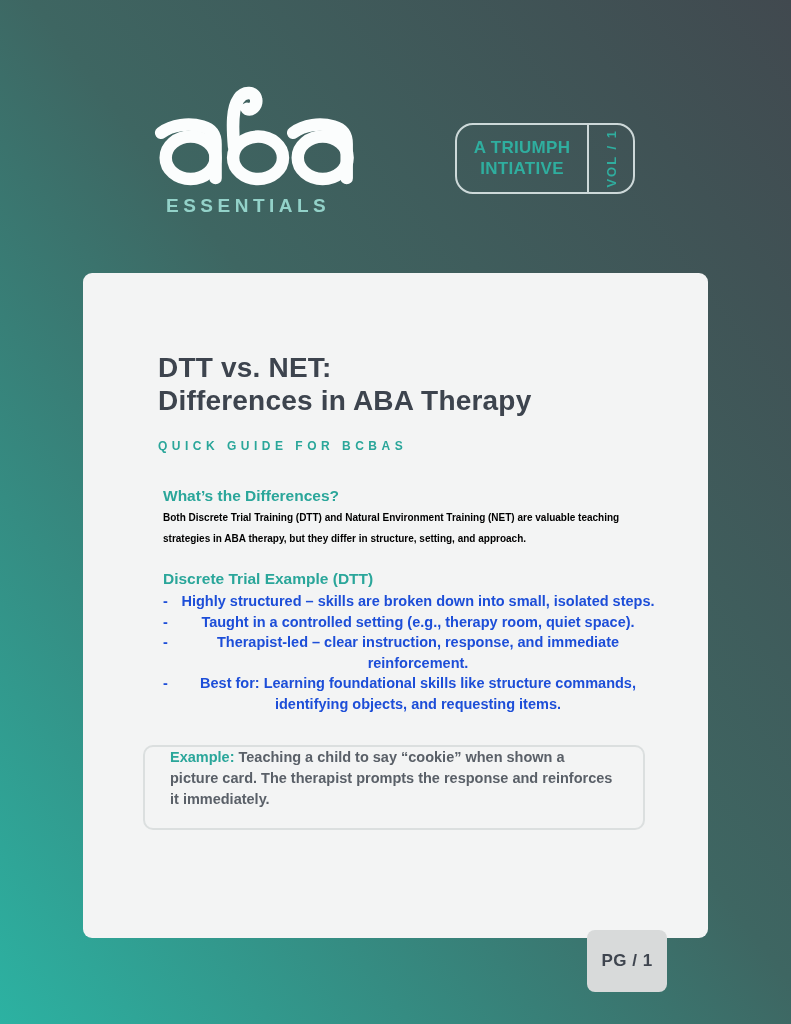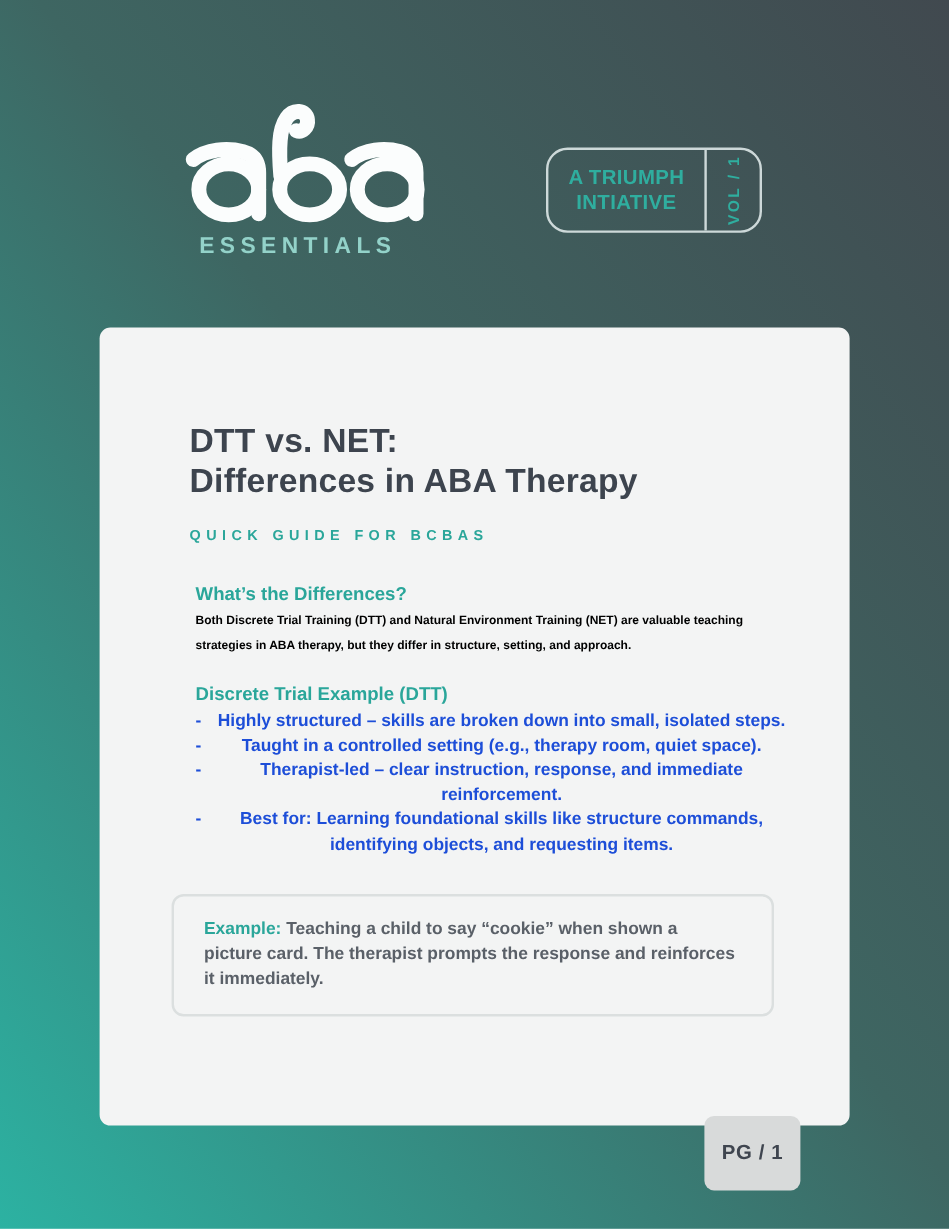--- a/index.html
+++ b/index.html
@@ -71,21 +71,21 @@
   ul.bullets { list-style: none; margin: 2px 0 0; padding: 0 0 0 5px; max-width: 496px; }
   ul.bullets li {
     position: relative; padding-left: 15px;
     font-size: 14.5px; line-height: 20.5px; font-weight: 700; color: #1d4ed8; text-align: center;
   }
   ul.bullets li::before { content: "-"; position: absolute; left: 0; top: 0; }
 
   .example-box {
     margin: 31px 0 0 -15px; width: 502px; box-sizing: border-box;
     border: 2px solid #dbdfdf; border-radius: 10px;
-    padding: 17px 28px 18px 25px; background: #f3f4f4;
+    padding: 0 28px 18px 25px; background: #f3f4f4;
   }
   .example-box p {
     margin: 0; font-size: 14.5px; line-height: 21px; font-weight: 700; color: #5a6068;
   }
   .ex-label { color: #2aa69a; }
 
   
   .pg-badge {
     position: absolute; left: 587px; top: 930px; width: 80px; height: 62px;
     background: #d8dada; border-radius: 8px; z-index: 2;

